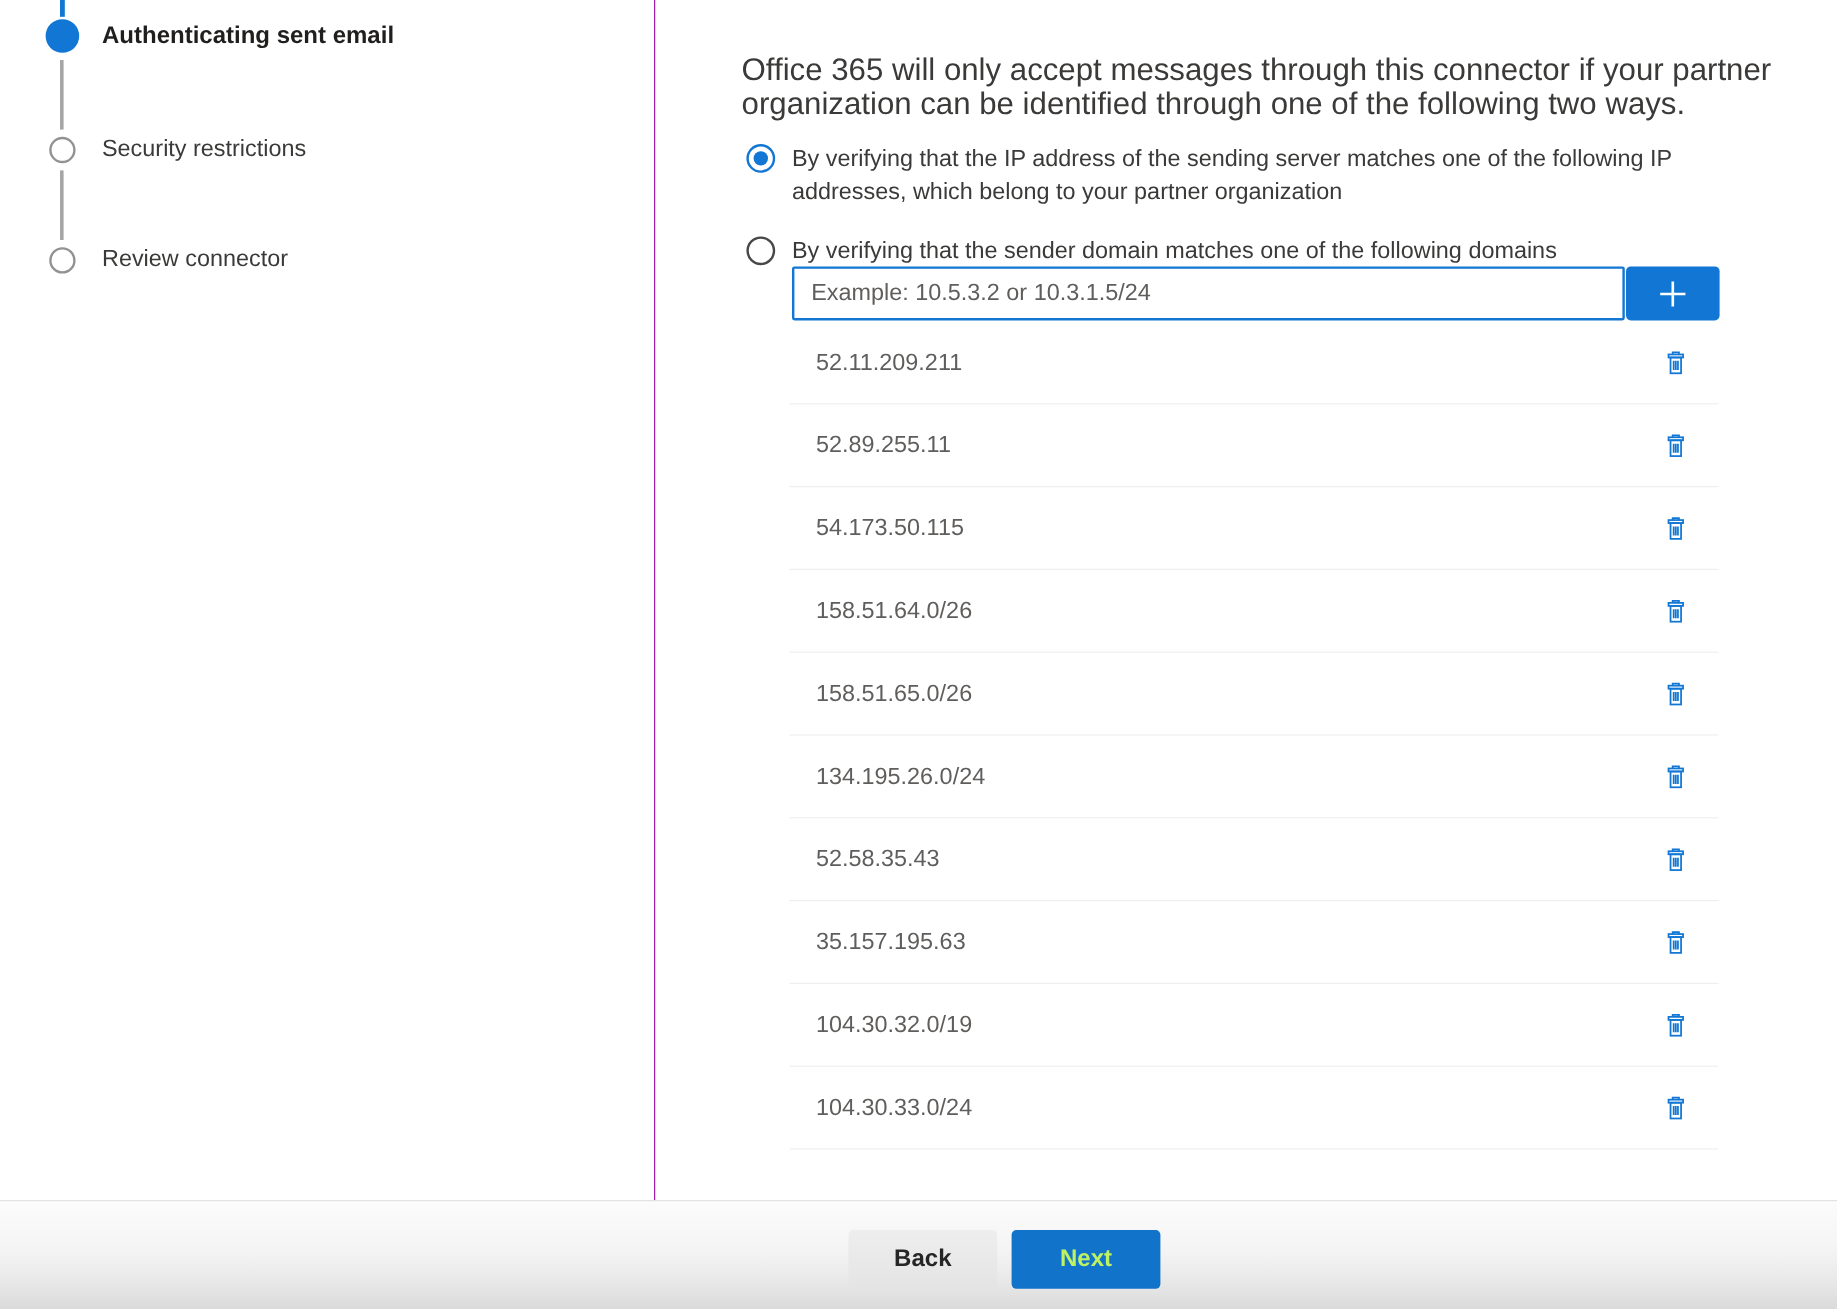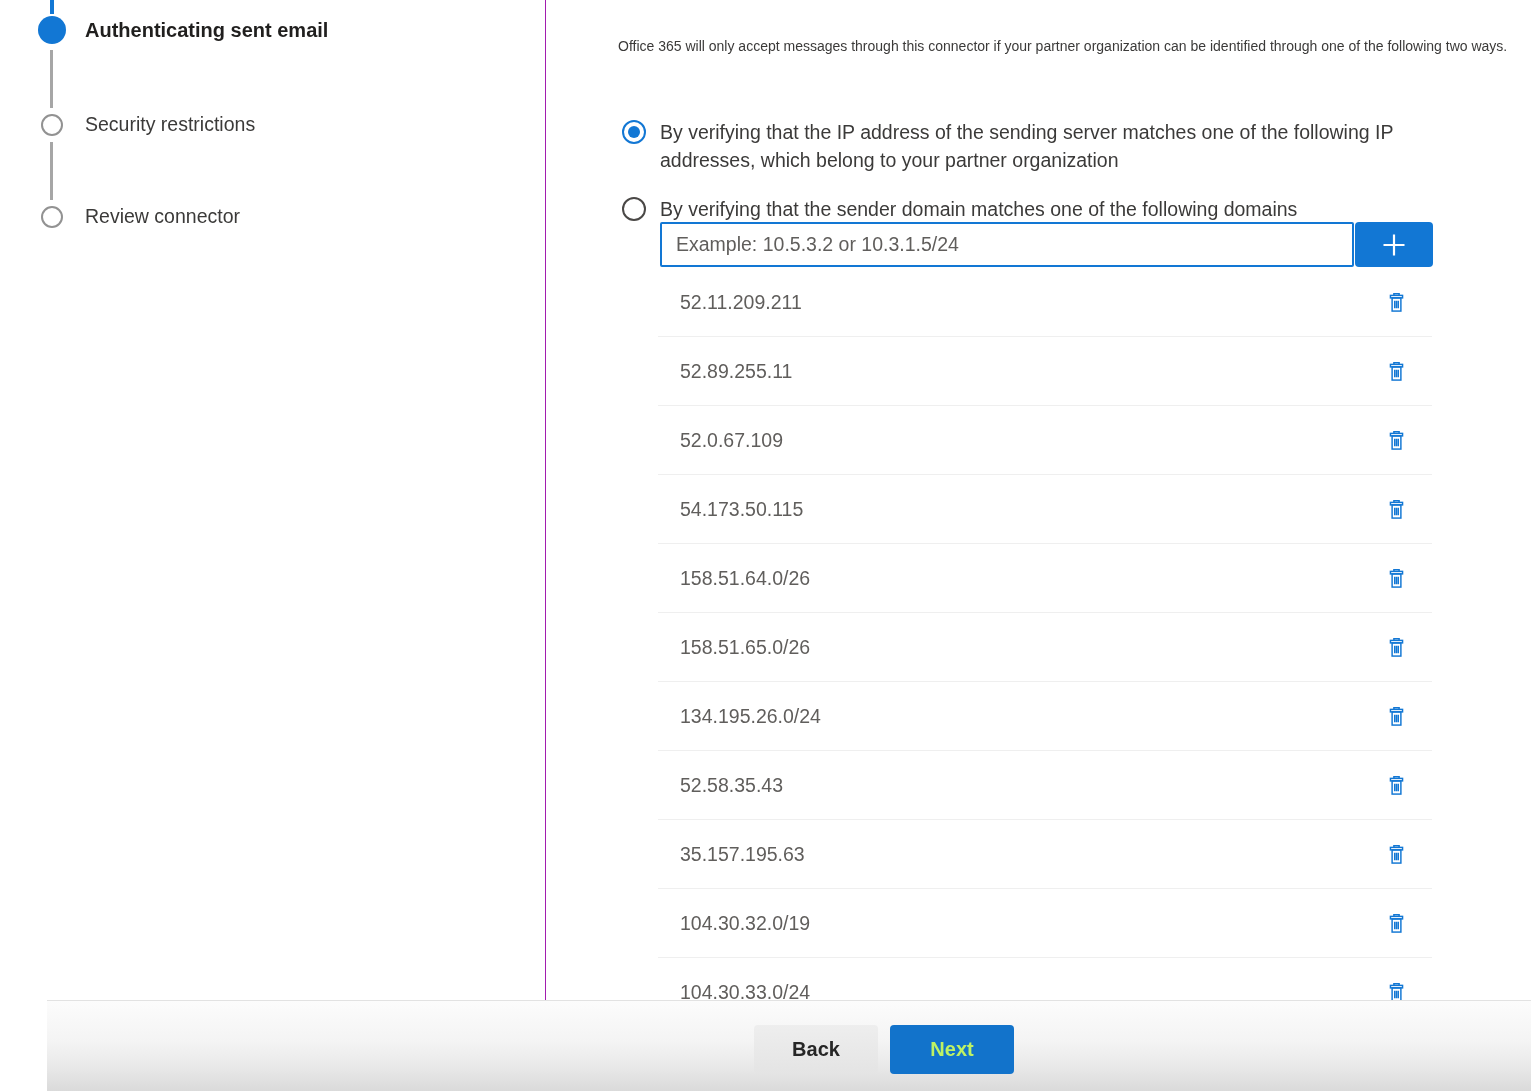--- a/index.html
+++ b/index.html
@@ -13,21 +13,21 @@
   .connector.stub{width:4px;height:14px;background:var(--accent,#1277d4);margin:0 0 2px 50px;}
   .step{display:flex;align-items:center;}
   .step .dot{box-sizing:border-box;width:22px;height:22px;border:2.5px solid #929292;
     border-radius:50%;background:#fff;margin-left:41px;flex:0 0 auto;}
   .step .slabel{font-size:19.5px;color:#3b3a39;margin-left:22px;white-space:nowrap;}
   .step.current .dot{width:28px;height:28px;border:none;background:var(--accent,#1277d4);margin-left:38px;}
   .step.current .slabel{font-weight:700;font-size:20px;color:#201f1e;margin-left:19px;}
 
   
   .main{position:absolute;left:546px;right:0;top:0;bottom:90px;background:#fff;overflow:hidden;}
-  .desc{position:absolute;top:18px;left:72px;width:912px;font-size:14px;line-height:28px;color:#3b3a39;}
+  .desc{position:absolute;top:18px;left:72px;width:912px;font-size:26px;line-height:28px;color:#3b3a39;}
   .options{position:absolute;top:118px;left:76px;}
   .opt{display:flex;align-items:flex-start;margin-bottom:21px;cursor:default;}
   .radio{box-sizing:border-box;flex:0 0 auto;width:24px;height:24px;border:2px solid #4a4846;
     border-radius:50%;background:#fff;margin-top:2px;}
   .radio.sel{border-color:var(--accent,#1277d4);}
   .radio.sel::after{content:"";display:block;width:12px;height:12px;border-radius:50%;
     background:var(--accent,#1277d4);margin:4px;}
   .optlabel{margin-left:14px;width:820px;font-size:19.5px;line-height:28px;color:#3b3a39;}
 
   .input-row{position:absolute;top:222px;left:114px;display:flex;align-items:flex-end;}
@@ -40,21 +40,21 @@
 
   .ip-list{position:absolute;top:268px;left:112px;width:774px;}
   .ip-row{height:68px;display:flex;align-items:center;justify-content:space-between;
     border-bottom:1px solid #efefef;gap:16px;}
   .ip{padding-left:22px;font-size:19.5px;color:#605e5c;}
   .trash{border:none;background:transparent;padding:0;margin-right:19px;width:34px;height:34px;
     display:flex;align-items:center;justify-content:center;cursor:pointer;color:var(--accent,#1277d4);}
 
   
   .footer{position:absolute;left:0;right:0;bottom:0;height:90px;border-top:1px solid #e2e2e2;
-    background:linear-gradient(180deg,#fcfcfc 0%,#f4f4f4 45%,#e9e9e9 72%,#dadada 100%);margin-left:47px;}
+    background:linear-gradient(180deg,#fcfcfc 0%,#f4f4f4 45%,#e9e9e9 72%,#dadada 100%);}
   .btn{position:absolute;top:24px;height:49px;border:none;border-radius:4px;font-size:20px;
     font-weight:600;cursor:pointer;font-family:"Liberation Sans","DejaVu Sans",sans-serif;}
   .btn.back{left:707px;width:124px;background:linear-gradient(180deg,#eeeeee,#e4e4e4);color:#262626;}
   .btn.next{left:843px;width:124px;background:var(--next,#1273cb);color:#bef264;}
 </style>
 </head>
 <body>
 
 <div class="app">
 
@@ -118,31 +118,20 @@
           <button class="trash">
             <svg width="23" height="23" viewBox="0 0 22 22" fill="none" stroke="currentColor" stroke-width="1.4">
               <path d="M8.5 4.2 V2.6 H13.5 V4.2"></path>
               <rect x="5.2" y="4.2" width="11.6" height="2.4"></rect>
               <rect x="6.8" y="6.6" width="8.4" height="12.6"></rect>
               <path d="M9.3 9.3v7.2 M11 9.3v7.2 M12.7 9.3v7.2"></path>
             </svg>
           </button>
         </div>
         <div class="ip-row">
-          <span class="ip">52.0.67.109</span>
-          <button class="trash">
-            <svg width="23" height="23" viewBox="0 0 22 22" fill="none" stroke="currentColor" stroke-width="1.4">
-              <path d="M8.5 4.2 V2.6 H13.5 V4.2"></path>
-              <rect x="5.2" y="4.2" width="11.6" height="2.4"></rect>
-              <rect x="6.8" y="6.6" width="8.4" height="12.6"></rect>
-              <path d="M9.3 9.3v7.2 M11 9.3v7.2 M12.7 9.3v7.2"></path>
-            </svg>
-          </button>
-        </div>
-        <div class="ip-row">
           <span class="ip">54.173.50.115</span>
           <button class="trash">
             <svg width="23" height="23" viewBox="0 0 22 22" fill="none" stroke="currentColor" stroke-width="1.4">
               <path d="M8.5 4.2 V2.6 H13.5 V4.2"></path>
               <rect x="5.2" y="4.2" width="11.6" height="2.4"></rect>
               <rect x="6.8" y="6.6" width="8.4" height="12.6"></rect>
               <path d="M9.3 9.3v7.2 M11 9.3v7.2 M12.7 9.3v7.2"></path>
             </svg>
           </button>
         </div>

